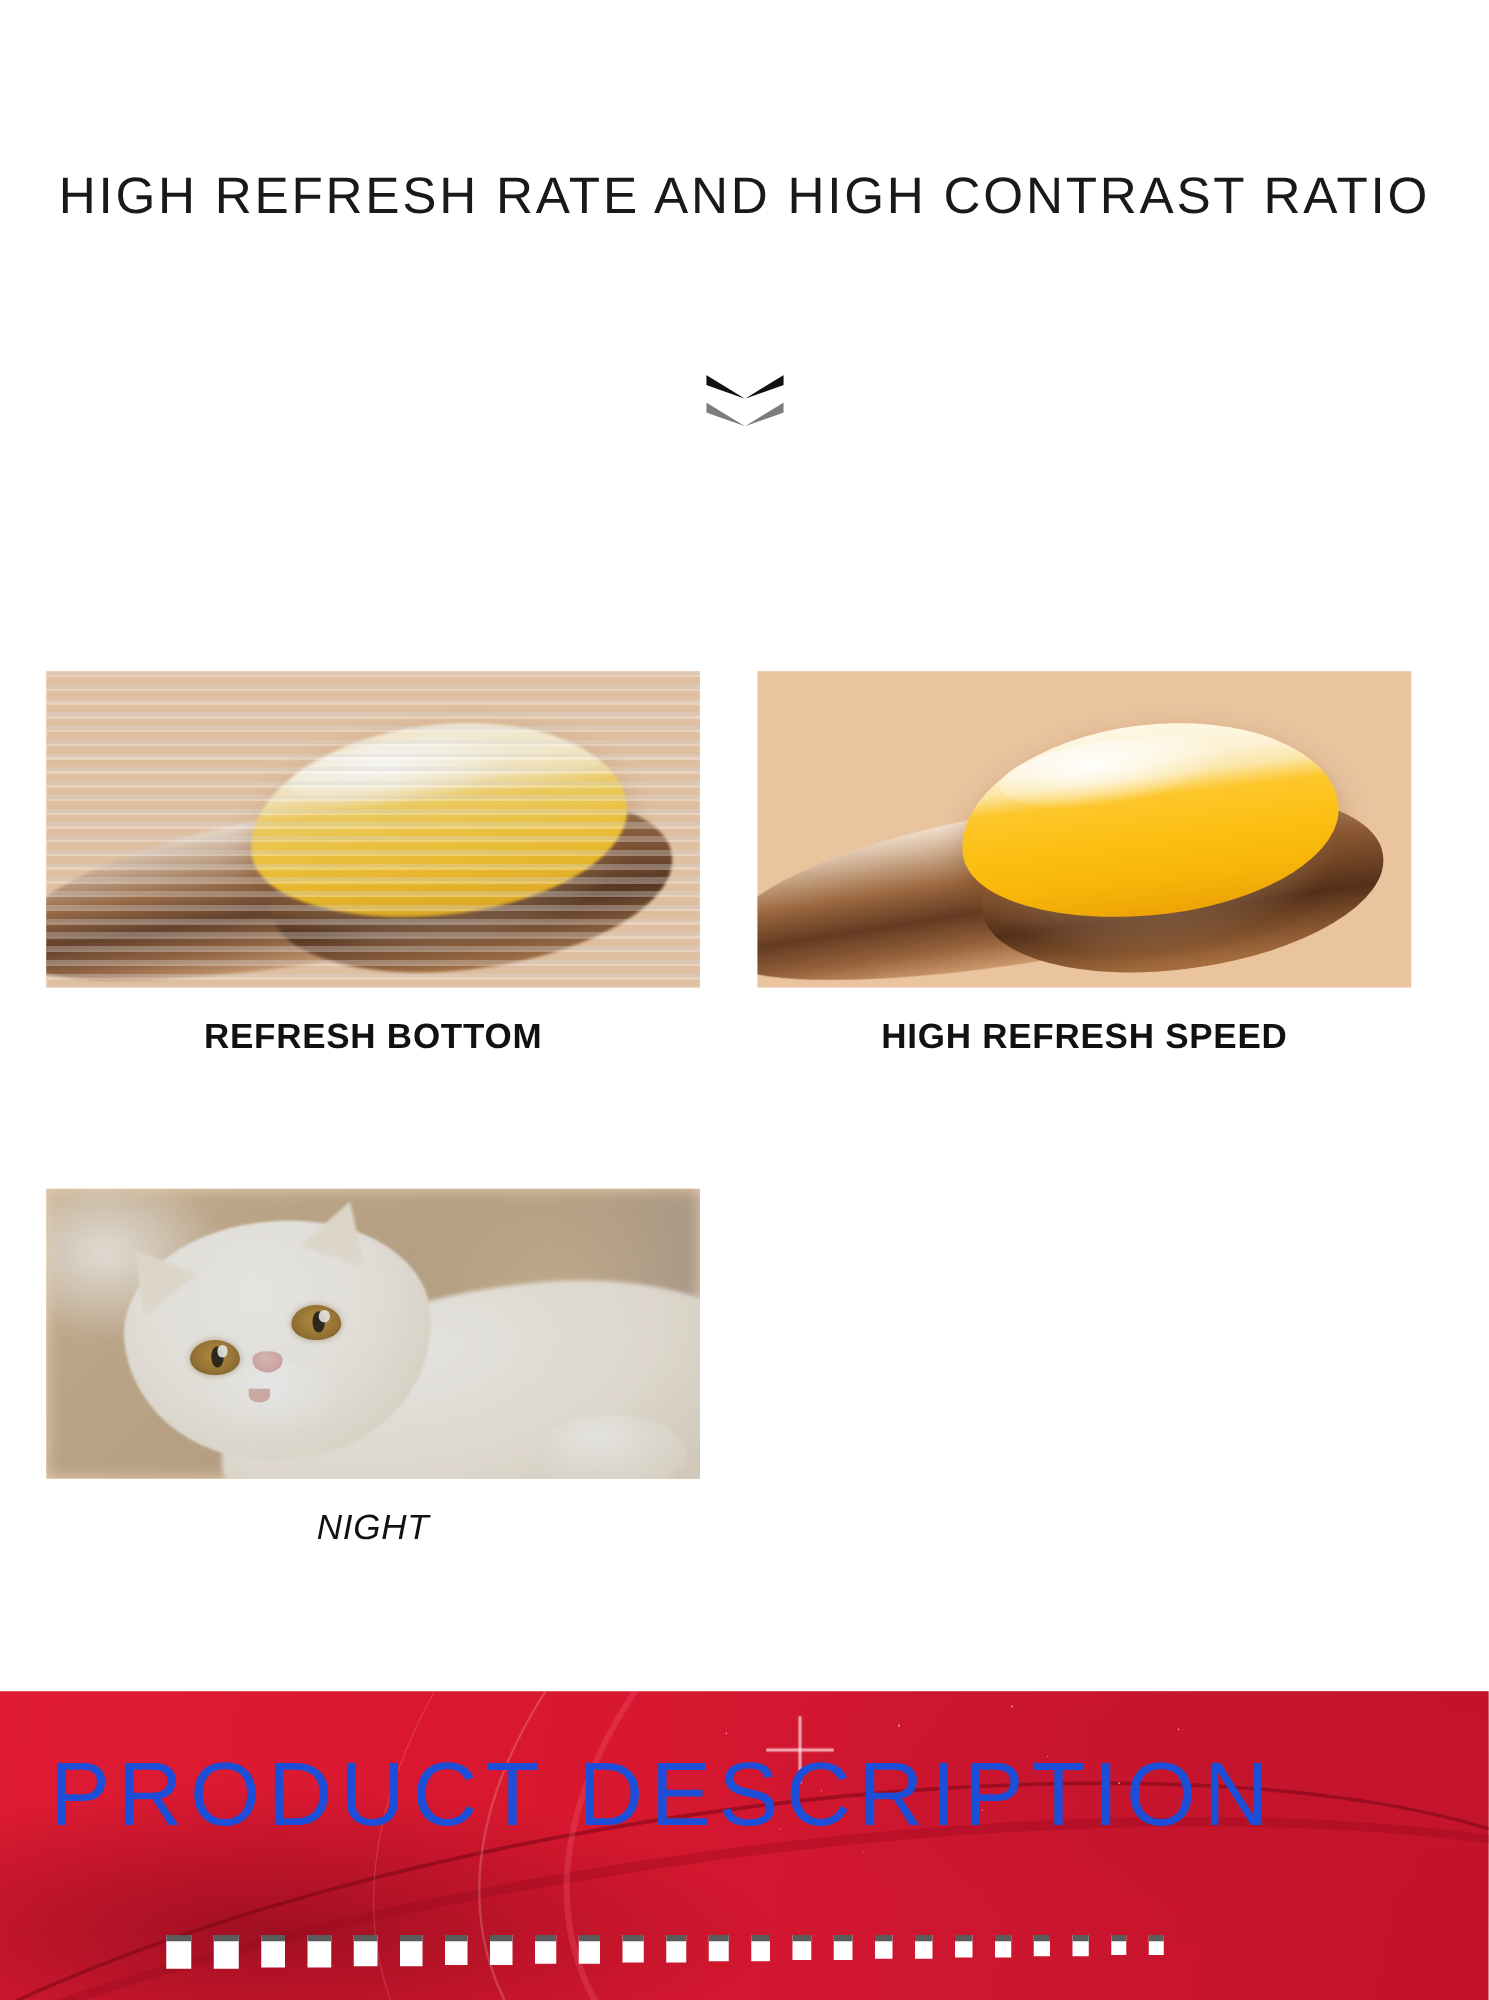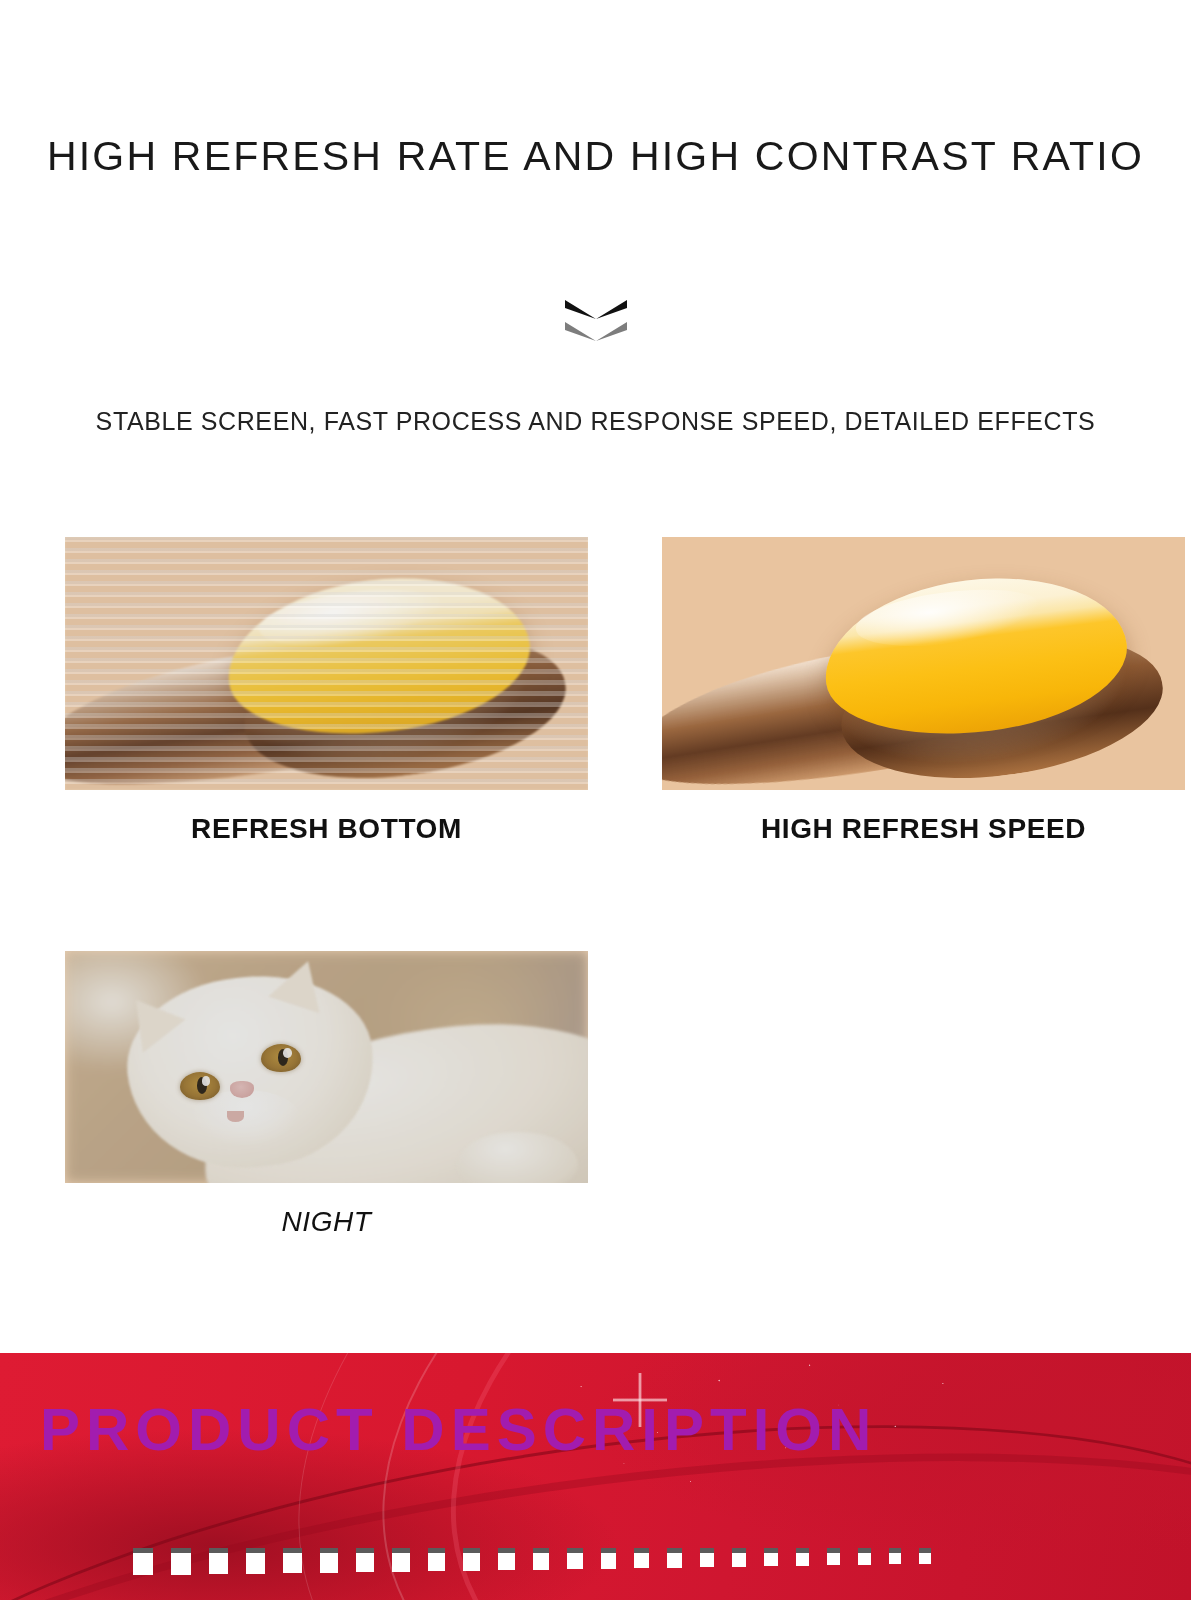--- a/index.html
+++ b/index.html
@@ -38,21 +38,21 @@
     font-size:25px;
     letter-spacing:0.6px;
     color:#222;
     font-weight:400;
     white-space:nowrap;
   }
 
   
   .grid { position:absolute; left:37px; top:537px; width:1117px; }
   .row { display:flex; gap:46px; }
-  .cell { width:523px;margin-left:28px; }
+  .cell { width:523px; }
   .shot {
     width:523px; height:253px;
     overflow:hidden; position:relative;
     background:#e8cdb0;
   }
   .shot.tall { height:232px; }
   .caption {
     text-align:center;
     margin-top:23px;
     font-size:28px;
@@ -286,24 +286,24 @@
   }
   .star {
     position:absolute; left:51.5%; top:8%;
     width:54px; height:54px;
     background:
       linear-gradient(to right, rgba(255,255,255,0) 46%, rgba(255,235,238,.8) 50%, rgba(255,255,255,0) 54%),
       linear-gradient(to bottom, rgba(255,255,255,0) 46%, rgba(255,235,238,.8) 50%, rgba(255,255,255,0) 54%);
   }
   .banner-title {
     position:absolute; left:40px; top:1400px;
-    font-size:60px;
+    font-size:72px;
     letter-spacing:6px;
-    color:#a21caf;
-    font-weight:700;
+    color:#1d4ed8;
+    font-weight:400;
     white-space:nowrap;
     line-height:1;
   }
   .ticks {
     position:absolute; left:133px; top:1548px;
     display:flex; align-items:flex-start; gap:18px;
   }
   .tick {
     background:#ffffff;
     border-top:5px solid #5b5b5b;
@@ -323,21 +323,20 @@
         <polygon points="0,0 31,19 62,0 62,8 31,19 0,8" fill="#111111"></polygon>
       </svg>
     </span>
     <span class="chev">
       <svg viewBox="0 0 62 19" xmlns="http://www.w3.org/2000/svg">
         <polygon points="0,0 31,19 62,0 62,8 31,19 0,8" fill="#7d7d7d"></polygon>
       </svg>
     </span>
   </div>
 
-  <div class="subtitle">STABLE SCREEN, FAST PROCESS AND RESPONSE SPEED, DETAILED EFFECTS</div>
 
   <div class="grid">
 
     <div class="row">
 
       <div class="cell">
         <div class="shot">
           <div class="egg-scene softblur">
             <div class="egg-bg"></div>
             <div class="egg-spoon"></div>

